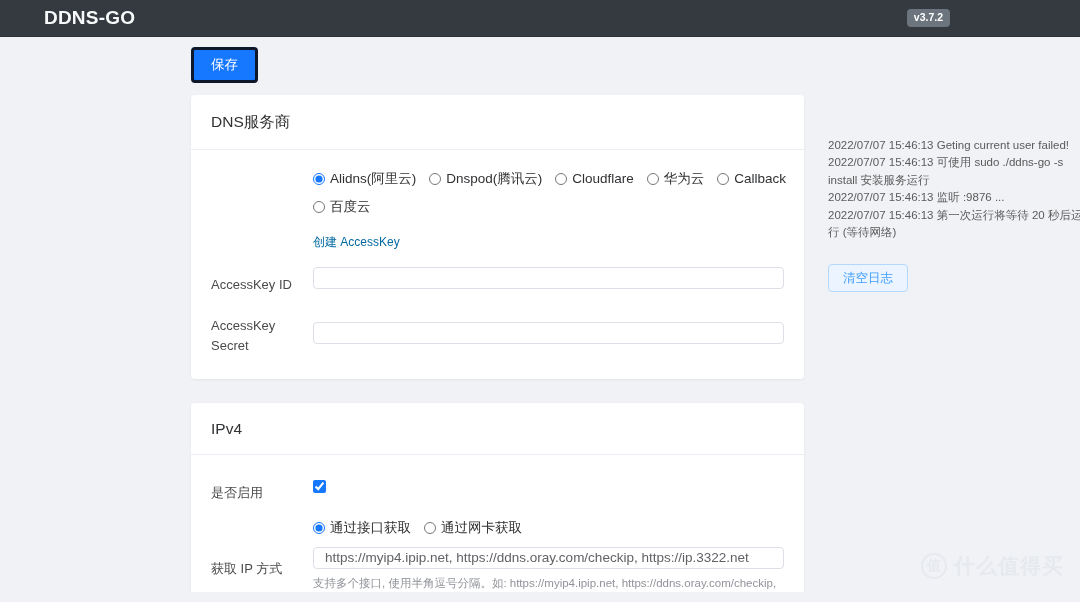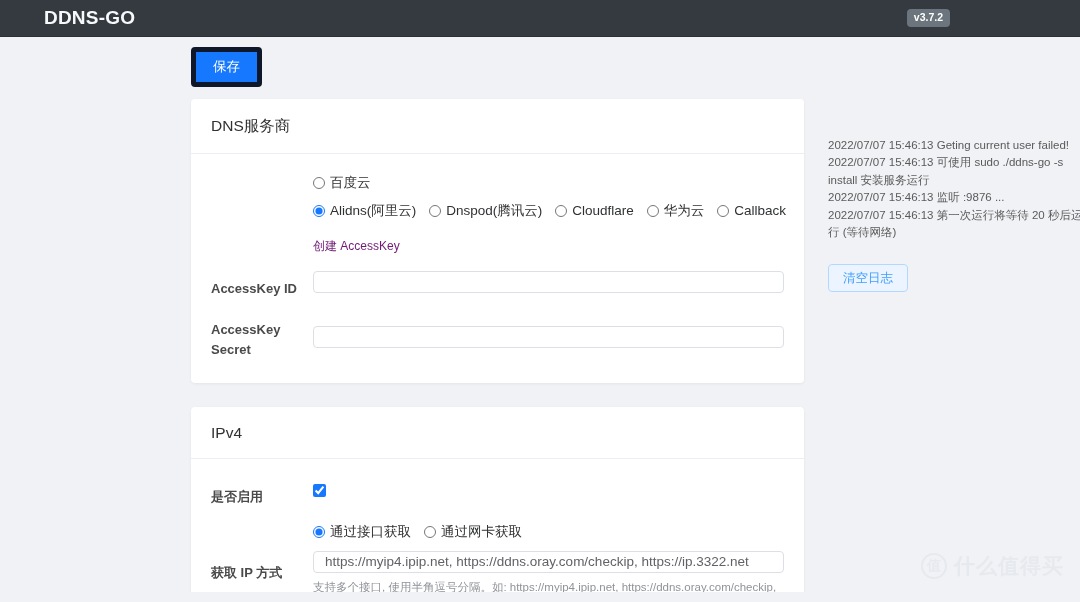--- a/index.html
+++ b/index.html
@@ -55,21 +55,21 @@
     top: 0;
     width: 613px;
   }
 
   .save-row {
     padding: 10px 0 12px 0;
   }
   .btn-save {
     display: inline-block;
     background: #1677ff;
-    border: 5px solid #0f172a;
+    border: 3px solid #0f172a;
     color: #ffffff;
     font-size: 13.5px;
     border-radius: 4px;
     padding: 8px 17px;
     line-height: 1;
     cursor: pointer;
     font-family: inherit;
   }
 
   .card {
@@ -96,21 +96,20 @@
   }
   .form-row:last-child { margin-bottom: 0; align-items: center; }
 
   .form-label {
     width: 102px;
     flex: 0 0 102px;
     font-size: 13px;
     color: #4a4a4a;
     line-height: 1.5;
     padding-top: 8px;
-    font-weight: bold;
   }
   .form-label.tall { padding-top: 6px; }
   .form-field { flex: 1; min-width: 0; }
 
   .radio-line {
     display: flex;
     align-items: center;
     flex-wrap: nowrap;
     gap: 13px;
     margin-bottom: 10px;
@@ -133,21 +132,21 @@
   }
   input[type="checkbox"] {
     width: 13px; height: 13px;
     margin: 0;
     accent-color: #1677ff;
     cursor: pointer;
   }
 
   .link-accesskey {
     display: inline-block;
-    color: #701a75;
+    color: #0369a1;
     font-size: 12px;
     text-decoration: none;
     margin-top: 8px;
     cursor: pointer;
   }
 
   .text-input {
     width: 100%;
     height: 22px;
     border: 1px solid #dcdfe6;
@@ -247,44 +246,44 @@
 
     <div class="card">
       <div class="card-header">DNS服务商</div>
       <div class="card-body">
 
         <div class="form-row">
           <div class="form-label"></div>
           <div class="form-field">
             <div class="radio-line">
               <label class="radio-opt">
-                <input type="radio" name="provider" style="">
-                <span>百度云</span>
+                <input type="radio" name="provider" checked="" style="">
+                <span>Alidns(阿里云)</span>
+              </label>
+              <label class="radio-opt">
+                <input type="radio" name="provider" style="">
+                <span>Dnspod(腾讯云)</span>
+              </label>
+              <label class="radio-opt">
+                <input type="radio" name="provider" style="">
+                <span>Cloudflare</span>
+              </label>
+              <label class="radio-opt">
+                <input type="radio" name="provider" style="">
+                <span>华为云</span>
+              </label>
+              <label class="radio-opt">
+                <input type="radio" name="provider" style="">
+                <span>Callback</span>
               </label>
             </div>
             <div class="radio-line">
               <label class="radio-opt">
-                <input type="radio" name="provider" checked="" style="">
-                <span>Alidns(阿里云)</span>
-              </label>
-              <label class="radio-opt">
-                <input type="radio" name="provider" style="">
-                <span>Dnspod(腾讯云)</span>
-              </label>
-              <label class="radio-opt">
-                <input type="radio" name="provider" style="">
-                <span>Cloudflare</span>
-              </label>
-              <label class="radio-opt">
-                <input type="radio" name="provider" style="">
-                <span>华为云</span>
-              </label>
-              <label class="radio-opt">
-                <input type="radio" name="provider" style="">
-                <span>Callback</span>
+                <input type="radio" name="provider" style="">
+                <span>百度云</span>
               </label>
             </div>
             <a class="link-accesskey">创建 AccessKey</a>
           </div>
         </div>
 
         <div class="form-row">
           <div class="form-label">AccessKey ID</div>
           <div class="form-field">
             <input class="text-input" type="text" value="" style="">

